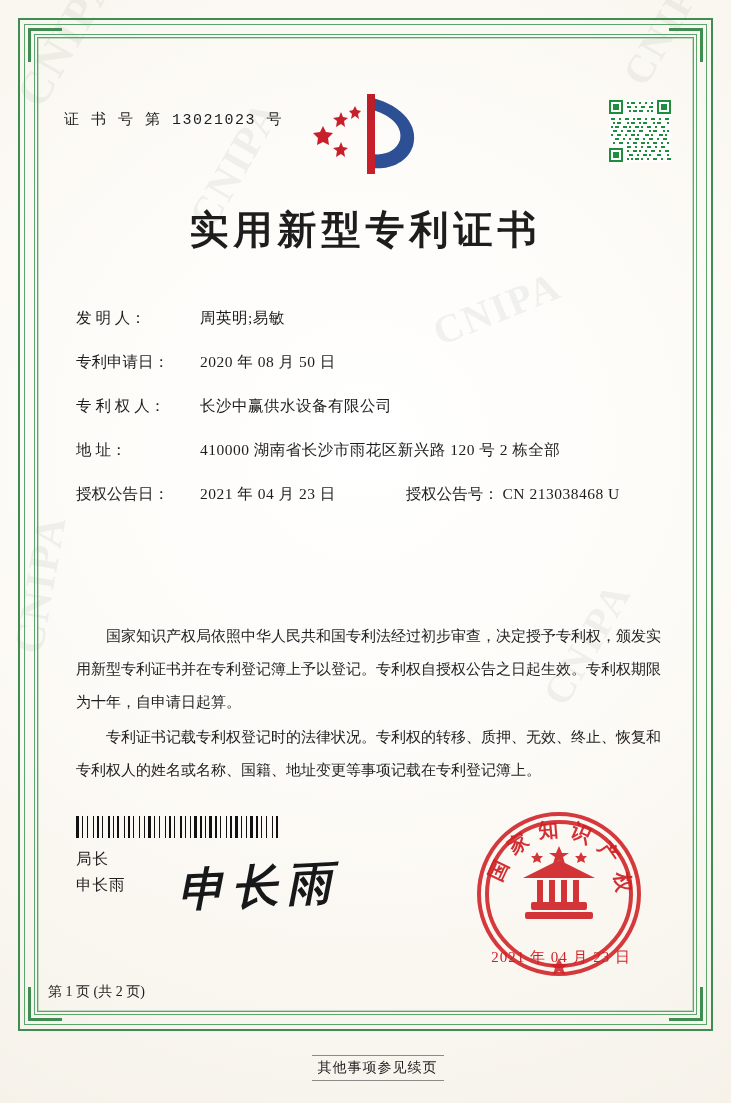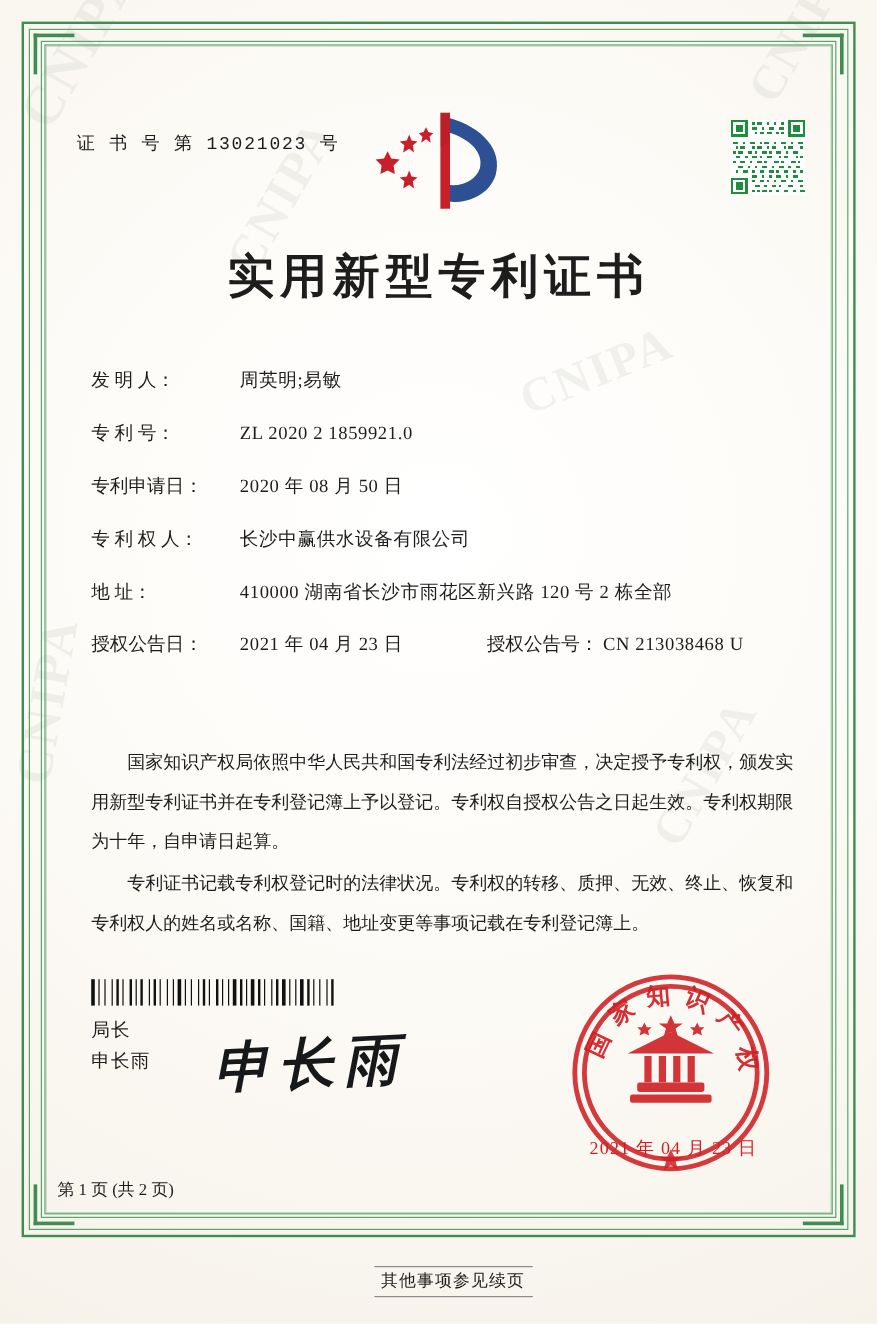--- a/index.html
+++ b/index.html
@@ -372,24 +372,20 @@
     </div>
 
     <div class="title">实用新型专利证书</div>
 
     <div class="fields">
       <div class="frow">
         <span class="flabel">发    明    人：</span>
         <span class="fval">周英明;易敏</span>
       </div>
       <div class="frow">
-        <span class="flabel">专    利    号：</span>
-        <span class="fval">ZL 2020 2 1859921.0</span>
-      </div>
-      <div class="frow">
         <span class="flabel">专利申请日：</span>
         <span class="fval">2020 年 08 月 50 日</span>
       </div>
       <div class="frow">
         <span class="flabel">专 利 权 人：</span>
         <span class="fval">长沙中赢供水设备有限公司</span>
       </div>
       <div class="frow">
         <span class="flabel">地        址：</span>
         <span class="fval">410000 湖南省长沙市雨花区新兴路 120 号 2 栋全部</span>

